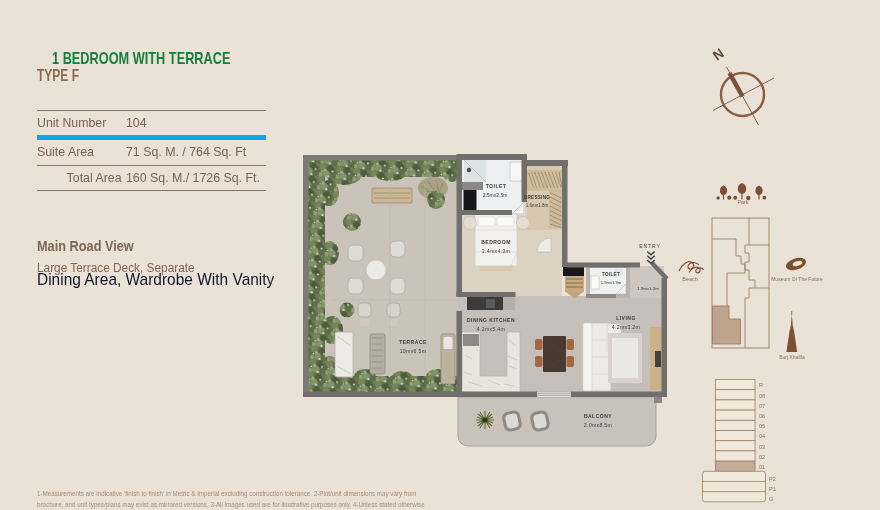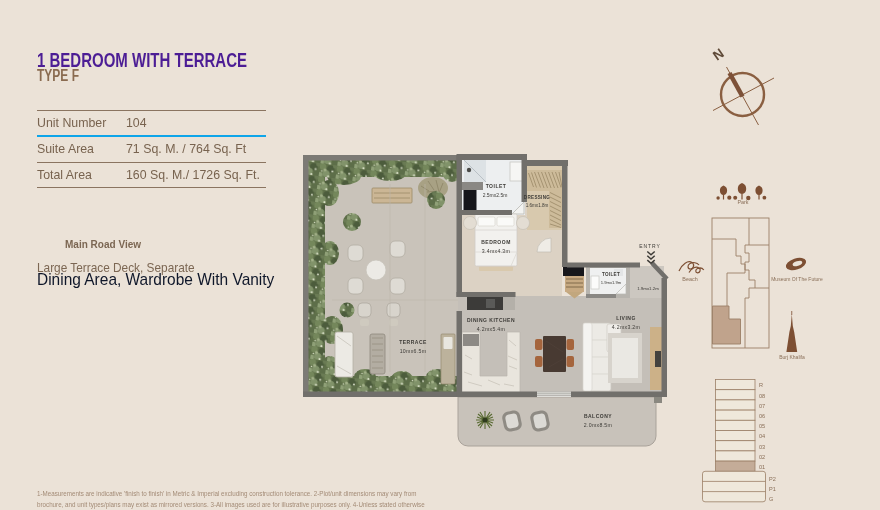--- a/index.html
+++ b/index.html
@@ -4,35 +4,35 @@
 <style>
   html,body{margin:0;padding:0;}
   body{width:880px;height:510px;background:#ebe2d7;font-family:"Liberation Sans",sans-serif;position:relative;overflow:hidden;}
   .sq{display:inline-block;transform-origin:left center;}
 </style>
 </head>
 <body>
 
 <div style="position:absolute;left:37px;top:0;width:240px;">
 
-  <div style="position:absolute;left:0;top:49px;white-space:nowrap;color:#4c1d95;font-weight:bold;font-size:20px;"><span class="sq" style="transform:scaleX(0.75);">1 BEDROOM WITH TERRACE</span></div>
+  <div style="position:absolute;left:15px;top:49px;white-space:nowrap;color:#15803d;font-weight:bold;font-size:17px;"><span class="sq" style="transform:scaleX(0.75);">1 BEDROOM WITH TERRACE</span></div>
 
   <div style="position:absolute;left:0;top:67px;white-space:nowrap;color:#8a6b50;font-weight:bold;font-size:16px;text-align:right;"><span class="sq" style="transform:scaleX(0.75);">TYPE F</span></div>
 
   <div style="position:absolute;left:0;top:98px;width:229px;margin-top:12px;">
 
     <div style="height:24.4px;border-top:1px solid #8a7460;color:#78634f;font-size:13px;line-height:24.4px;white-space:nowrap;"><span class="sq" style="transform:scaleX(0.95);width:89px;">Unit Number</span><span class="sq" style="transform:scaleX(0.95);">104</span></div>
 
-    <div style="height:24.4px;border-top:2px solid #0ea5e9;color:#78634f;font-size:13px;line-height:24.4px;white-space:nowrap;text-decoration:underline;"><span class="sq" style="transform:scaleX(0.95);width:89px;">Suite Area</span><span class="sq" style="transform:scaleX(0.95);">71 Sq. M. / 764 Sq. Ft</span></div>
-
-
-    <div style="height:24.4px;border-top:1px solid #8a7460;border-bottom:1px solid #8a7460;color:#78634f;font-size:13px;line-height:24.4px;white-space:nowrap;"><span class="sq" style="transform:scaleX(0.95);width:89px;">Total Area</span><span class="sq" style="transform:scaleX(0.95);">160 Sq. M./ 1726 Sq. Ft.</span></div>
+    <div style="height:24.4px;border-top:5px solid #0ea5e9;color:#78634f;font-size:13px;line-height:24.4px;white-space:nowrap;text-decoration:underline;"><span class="sq" style="transform:scaleX(0.95);width:89px;">Suite Area</span><span class="sq" style="transform:scaleX(0.95);">71 Sq. M. / 764 Sq. Ft</span></div>
+
+
+    <div style="height:24.4px;border-top:1px solid #8a7460;border-bottom:1px solid #8a7460;color:#78634f;font-size:13px;line-height:24.4px;white-space:nowrap;text-align:right;"><span class="sq" style="transform:scaleX(0.95);width:89px;">Total Area</span><span class="sq" style="transform:scaleX(0.95);">160 Sq. M./ 1726 Sq. Ft.</span></div>
   </div>
 
-  <div style="position:absolute;left:0;top:238px;white-space:nowrap;color:#7c6753;font-weight:bold;font-size:11px;margin-left:28px;"><span class="sq" style="transform:scaleX(0.91);">Main Road View</span></div>
+  <div style="position:absolute;left:0;top:238px;white-space:nowrap;color:#7c6753;font-weight:bold;font-size:14px;"><span class="sq" style="transform:scaleX(0.91);">Main Road View</span></div>
 
   <div style="position:absolute;left:0;top:260px;white-space:nowrap;color:#7c6753;font-size:13px;"><span class="sq" style="transform:scaleX(0.91);">Large Terrace Deck, Separate</span></div>
 
   <div style="position:absolute;left:0;top:270px;white-space:nowrap;color:#0f172a;font-size:17px;"><span class="sq" style="transform:scaleX(0.91);">Dining Area, Wardrobe With Vanity</span></div>
 </div>
 
 <div style="position:absolute;left:37px;top:489px;width:420px;color:#a38b76;font-size:6.5px;line-height:10.8px;">
   <span class="sq" style="transform:scaleX(0.96);white-space:nowrap;">1-Measurements are indicative 'finish to finish' in Metric &amp; Imperial excluding construction tolerance. 2-Plot/unit dimensions may vary from</span>
   <span class="sq" style="transform:scaleX(0.96);white-space:nowrap;">brochure, and unit types/plans may exist as mirrored versions. 3-All images used are for illustrative purposes only. 4-Unless stated otherwise</span>
 </div>

